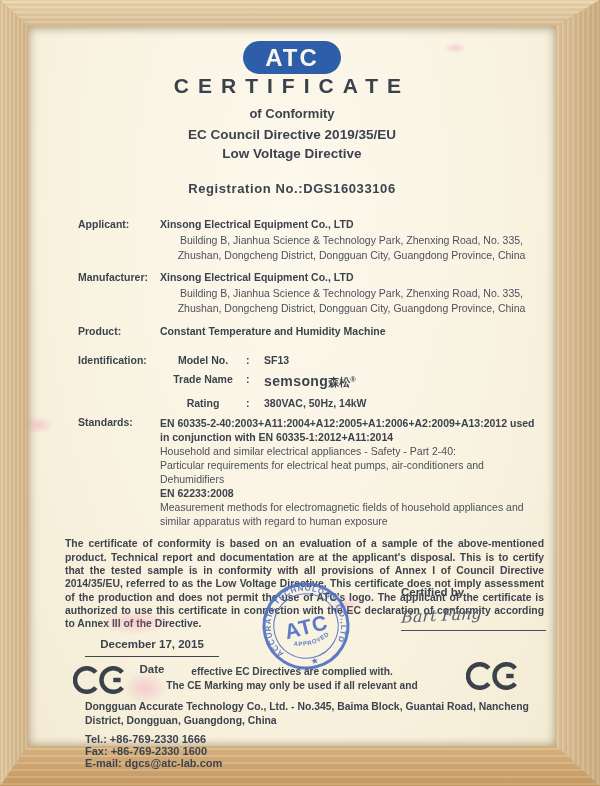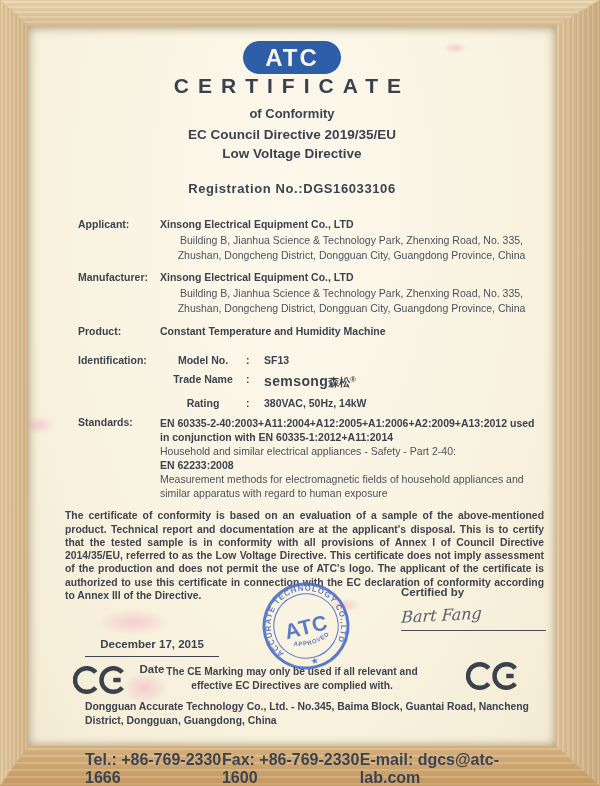--- a/index.html
+++ b/index.html
@@ -98,22 +98,22 @@
     transform:rotate(-14deg); opacity:.9; }
 
   
   .ce-mark { position:absolute; width:54px; height:34px; }
   .ce-left  { left:45px;  top:637px; }
   .ce-right { left:438px; top:633px; }
   .ce-note { position:absolute; left:0; right:0; top:639px; text-align:center;
     font-weight:bold; font-size:10.2px; line-height:1.4; color:#3f454f; }
   .issuer { position:absolute; left:57px; right:14px; top:674px;
     font-weight:bold; font-size:10.4px; line-height:1.35; }
-  .contact { position:absolute; left:57px; width:430px; top:725px;
-    display:flex; justify-content:space-between; font-weight:bold; font-size:16px; }
+  .contact { position:absolute; left:57px; width:430px; top:707px;
+    display:flex; justify-content:space-between; font-weight:bold; font-size:11px;flex-direction:column; }
 </style>
 </head>
 <body>
 
 <div class="scene">
 
   <div class="wf wf-top"></div>
   <div class="wf wf-left"></div>
   <div class="wf wf-right"></div>
   <div class="wf wf-bottom"></div>
@@ -177,20 +177,21 @@
             <span class="id-value">380VAC, 50Hz, 14kW</span>
           </div>
         </div>
       </div>
 
       <div class="frow">
         <div class="flabel">Standards:</div>
         <div class="fvalue">
           <div class="std-line bold">EN 60335-2-40:2003+A11:2004+A12:2005+A1:2006+A2:2009+A13:2012 used in conjunction with EN 60335-1:2012+A11:2014</div>
           <div class="std-line">Household and similar electrical appliances - Safety - Part 2-40:</div>
+          <div class="std-line">Particular requirements for electrical heat pumps, air-conditioners and Dehumidifiers</div>
           <div class="std-line bold">EN 62233:2008</div>
           <div class="std-line">Measurement methods for electromagnetic fields of household appliances and similar apparatus with regard to human exposure</div>
         </div>
       </div>
     </div>
 
     <p class="body-text">The certificate of conformity is based on an evaluation of a sample of the above-mentioned product. Technical report and documentation are at the applicant's disposal. This is to certify that the tested sample is in conformity with all provisions of Annex I of Council Directive 2014/35/EU, referred to as the Low Voltage Directive. This certificate does not imply assessment of the production and does not permit the use of ATC's logo. The applicant of the certificate is authorized to use this certificate in connection with the EC declaration of conformity according to Annex III of the Directive.</p>
 
     <div class="signoff-left">
       <div class="date-value">December 17, 2015</div>
@@ -229,22 +230,22 @@
     </svg>
     <svg class="ce-mark ce-right" viewBox="0 0 110 64">
       <g fill="none" stroke="#3c424b" stroke-width="9" stroke-linecap="butt">
         <path d="M 46.4 16.6 A 24 24 0 1 0 46.4 47.4"></path>
         <path d="M 100.4 16.6 A 24 24 0 1 0 100.4 47.4"></path>
         <path d="M 82 32 H 97"></path>
       </g>
     </svg>
 
     <div class="ce-note">
+      <div>effective EC Directives are complied with.</div>
       <div>The CE Marking may only be used if all relevant and</div>
-      <div>effective EC Directives are complied with.</div>
     </div>
 
     <div class="issuer">Dongguan Accurate Technology Co., Ltd. - No.345, Baima Block, Guantai Road, Nancheng District, Dongguan, Guangdong, China</div>
 
     <div class="contact">
       <span>Tel.: +86-769-2330 1666</span>
       <span>Fax: +86-769-2330 1600</span>
       <span>E-mail: dgcs@atc-lab.com</span>
     </div>
 

